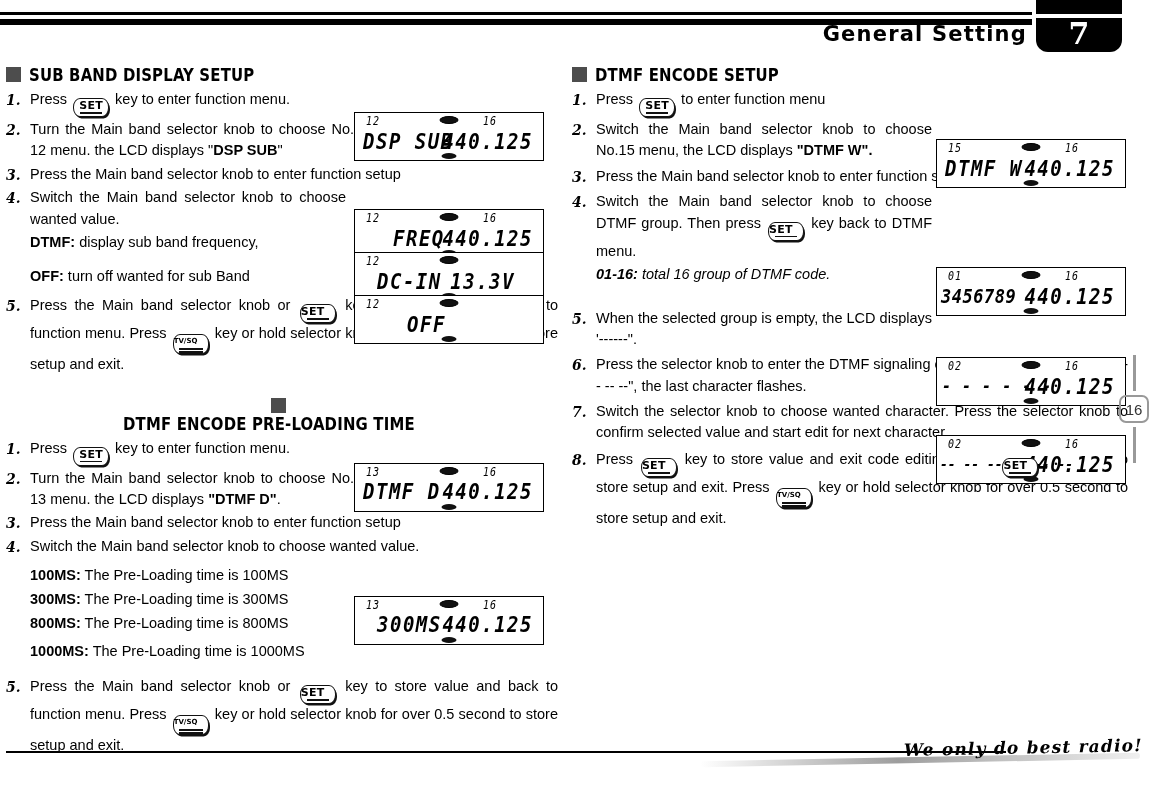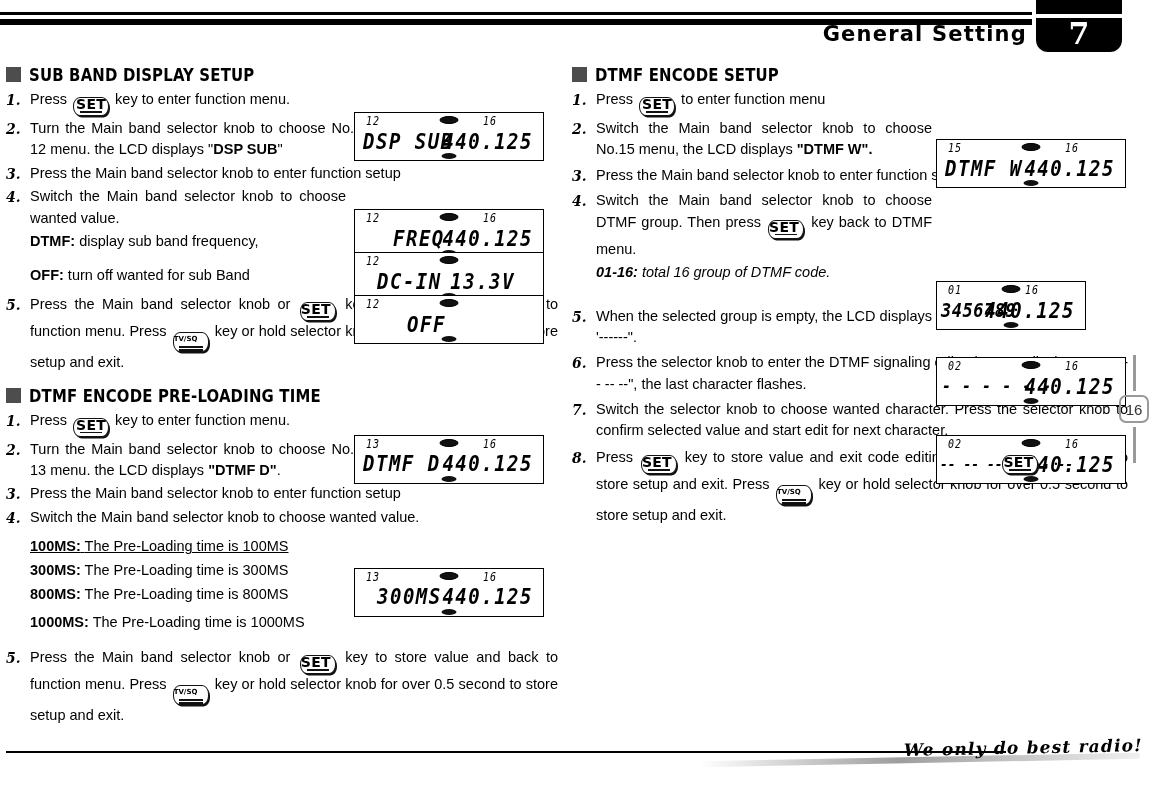--- a/index.html
+++ b/index.html
@@ -74,21 +74,21 @@
   .key {
     display:inline-block; position:relative; vertical-align:-5px;
     border:1.6px solid #111; border-radius:7px/9px;
     background:#fff; text-align:center;
     box-shadow:1.5px 2px 0 -0.5px #111;
     margin:0 2px;
   }
   .key.set { width:36px; height:19px; }
   .key.tvsq { width:36px; height:20px; }
   .key .kt {
-    display:block; font-size:14px; font-weight:bold; letter-spacing:0.3px;
+    display:block; font-size:11px; font-weight:bold; letter-spacing:0.3px;
     line-height:11px; padding-top:1px;
     font-family:"DejaVu Sans", sans-serif;
   }
   .key.tvsq .kt { font-size:7px; letter-spacing:0; }
   .key .kl {
     display:block; width:22px; height:1.6px; background:#111; margin:1px auto 0 auto;
   }
   .key.tvsq .kl { width:24px; height:1.4px; }
   .key.tvsq .kl2 { display:block; width:24px; height:1.4px; background:#111; margin:1.5px auto 0 auto; }
 
@@ -272,21 +272,21 @@
       <b>OFF:</b>
       <span>turn off wanted for sub Band</span>
     </div>
 
     <div class="step" style="margin-top:8px;">
       <span class="num">5.</span>
       <span class="body just">Press the Main band selector knob or <span class="key set"><span class="kt">SET</span><span class="kl"></span></span> key to store value and back to function menu. Press <span class="key tvsq"><span class="kt">TV/SQ</span><span class="kl"></span><span class="kl2"></span></span> key or hold selector knob for over 0.5 second to store setup and exit.</span>
     </div>
   </div>
 
-  <div class="sec-head" style="margin-top:11px;">
+  <div class="sec-head" style="margin-top:22px;flex-direction:column;">
     <div class="sec-sq"></div>
     <div class="sec-title">DTMF ENCODE PRE-LOADING TIME</div>
   </div>
 
   <div class="blk">
 
     <div class="lcd lcd-abs" style="left:348px; top:25px; width:190px; height:49px;">
       <div class="lcd-top">
         <span class="t-left">13</span>
         <span class="t-oval"></span>
@@ -329,21 +329,21 @@
       </div>
       <div class="lcd-main">
         <span class="lcd-seg" style="position:absolute; left:22px;">300MS</span>
         <span class="lcd-seg lcd-right">440.125</span>
       </div>
       <div class="lcd-bot">
         <span class="b-oval"></span>
       </div>
     </div>
 
-    <div class="sub" style="margin-top:8px;text-decoration:underline;">
+    <div class="sub" style="margin-top:8px;">
       <b>100MS:</b>
       <span>The Pre-Loading time is 100MS</span>
     </div>
     <div class="sub">
       <b>300MS:</b>
       <span>The Pre-Loading time is 300MS</span>
     </div>
     <div class="sub">
       <b>800MS:</b>
       <span>The Pre-Loading time is 800MS</span>
@@ -392,21 +392,21 @@
     <div class="step" style="width:360px;">
       <span class="num">2.</span>
       <span class="body just">Switch the Main band selector knob to choose No.15 menu, the LCD displays <b>"DTMF W".</b></span>
     </div>
 
     <div class="step" style="margin-top:4px;">
       <span class="num">3.</span>
       <span class="body">Press the Main band selector knob to enter function setup.</span>
     </div>
 
-    <div class="lcd lcd-abs" style="left:364px; top:192px; width:150px; height:49px;">
+    <div class="lcd lcd-abs" style="left:364px; top:178px; width:190px; height:49px;">
       <div class="lcd-top">
         <span class="t-left">01</span>
         <span class="t-oval"></span>
         <span class="t-right">16</span>
       </div>
       <div class="lcd-main">
         <span class="lcd-seg" style="position:absolute; left:4px; font-size:17px; letter-spacing:0.5px;">3456789</span>
         <span class="lcd-seg lcd-right">440.125</span>
       </div>
       <div class="lcd-bot">

